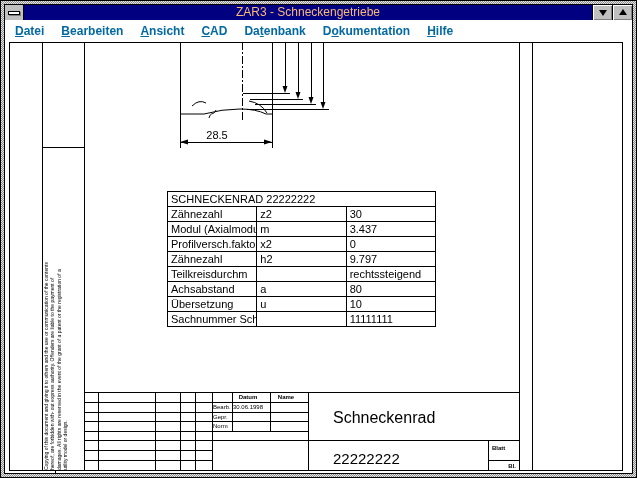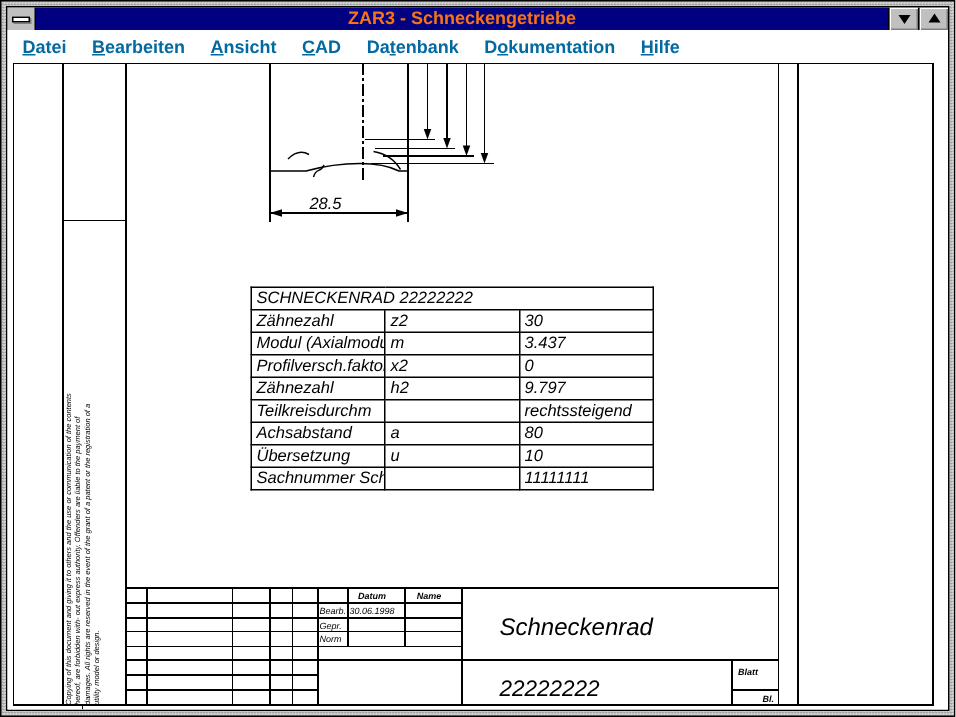--- a/index.html
+++ b/index.html
@@ -10,32 +10,32 @@
     font-family:"Liberation Sans", sans-serif;
     background-color:#c0c0c0;
     background-image:conic-gradient(#8c8c8c 90deg, #e6e6e6 90deg 180deg, #8c8c8c 180deg 270deg, #e6e6e6 270deg);
     background-size:2px 2px;
   }
   .inner { position:relative; width:629px; height:470px; border:1px solid #000; background:#fff; display:flex; flex-direction:column; }
   
   .titlebar { height:15px; background:#000080; display:flex; align-items:stretch; flex:0 0 15px; }
   .sysbtn { width:19px; background:#c0c0c0; border-right:1px solid #000; display:flex; align-items:center; justify-content:center; cursor:default; }
   .sysbtn .bar { width:12px; height:4px; background:#fff; border:1px solid #000; box-shadow:1px 1px 0 #808080; }
-  .title { flex:1; color:#f97316; font-size:12px; font-weight:bold; text-align:center; line-height:15px; white-space:nowrap; overflow:hidden; }
+  .title { flex:1; color:#fdba74; font-size:12px; font-weight:normal; text-align:center; line-height:15px; white-space:nowrap; overflow:hidden; }
   .winbtn { width:20px; background:#c0c0c0; border-left:1px solid #000;
     box-shadow:inset 1px 1px 0 #fff, inset -1px -1px 0 #808080;
     display:flex; align-items:center; justify-content:center; cursor:default; }
   .tri-down { width:0; height:0; border:4px solid transparent; border-top:6px solid #000; margin-top:5px; }
   .tri-up   { width:0; height:0; border:4px solid transparent; border-bottom:6px solid #000; margin-bottom:5px; }
   
   .menubar { height:22px; flex:0 0 22px; background:#fff; display:flex; align-items:center; padding-left:10px; font-size:12px; font-weight:bold; color:#0369a1; }
   .mi { margin-right:17px; white-space:nowrap; cursor:default; }
   .mi u { text-decoration:underline; }
   
-  .client { position:relative; flex:1; background:#fff; overflow:hidden;font-style:italic; }
+  .client { position:relative; flex:1; background:#fff; overflow:hidden; }
   .client svg { position:absolute; left:0; top:0; }
   svg line, svg path, svg polyline { stroke:#000; stroke-width:1; fill:none; }
   svg polygon { fill:#000; stroke:none; }
   svg text { fill:#000; font-family:"Liberation Sans", sans-serif; }
   .grid { shape-rendering:crispEdges; }
   
   .gear-table { position:absolute; left:162px; top:149px; border-collapse:collapse; table-layout:fixed; width:269px; font-size:11px; }
   .gear-table td { border:1px solid #000; height:15px; padding:0 0 0 3px; line-height:13px; white-space:nowrap; overflow:hidden; }
   
   .legal { position:absolute; left:38px; top:428px; width:212px;

